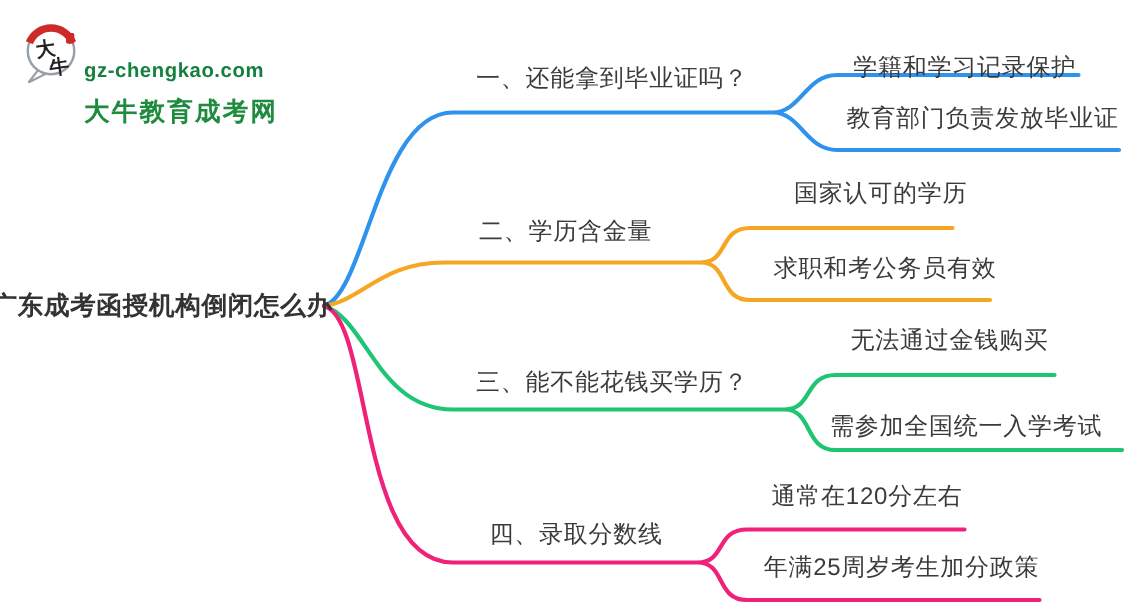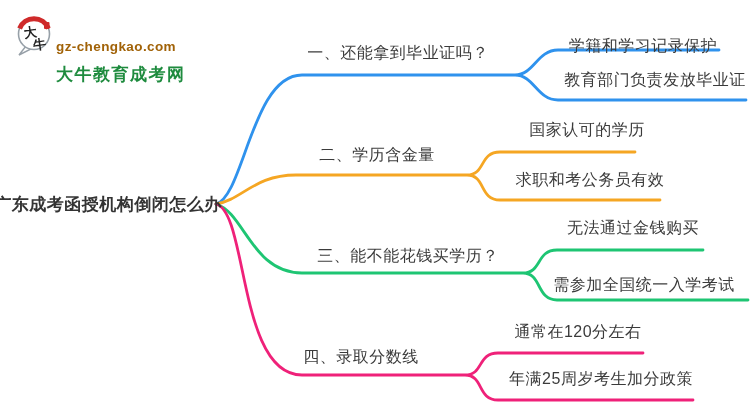--- a/index.html
+++ b/index.html
@@ -8,21 +8,21 @@
   .stage{position:absolute;left:0;top:0;width:750px;height:410px;}
   svg.lines{position:absolute;left:0;top:0;}
   .node{position:absolute;transform:translate(-50%,-50%);white-space:nowrap;
         color:#3b3b3b;font-size:16px;line-height:1;letter-spacing:0.5px;}
   .node.root{font-size:17px;font-weight:600;color:#333333;}
   .logo{position:absolute;left:14px;top:10px;width:320px;height:52px;}
   .logo .bubble{position:absolute;left:0;top:0;}
   .logo .title{position:absolute;left:42px;top:9px;font-size:17px;font-weight:bold;
                letter-spacing:1.5px;color:#1e8b3e;white-space:nowrap;margin-top:44px;}
   .logo .subtitle{position:absolute;left:42px;top:29px;font-size:13.5px;font-weight:bold;
-                  letter-spacing:0.4px;color:#a16207;white-space:nowrap;}
+                  letter-spacing:0.4px;color:#15803d;white-space:nowrap;}
 </style>
 </head>
 <body>
 
 <div class="stage">
 
   <svg class="lines" width="750" height="410" viewBox="0 0 750 410">
     <g fill="none" stroke-width="2.8" stroke-linecap="round" stroke-linejoin="round">
       <path d="M216,204 C244,196 252,75 302,75 L515,75
                M515,75 C534,75 537,50 558,50 L719,50
@@ -47,29 +47,29 @@
       <rect x="30" y="12" width="5.5" height="7" rx="1" fill="#cf2a2a"></rect>
       <text x="10" y="27" font-size="13" font-weight="bold" fill="#222222" transform="rotate(-8 16 24)">大</text>
       <text x="19" y="39" font-size="13" font-weight="bold" fill="#222222" transform="rotate(-8 24 34)">牛</text>
     </svg>
     <div class="title">大牛教育成考网</div>
     <div class="subtitle">gz-chengkao.com</div>
   </div>
 
   <div class="node root" style="left:108px;top:204px;">广东成考函授机构倒闭怎么办</div>
 
-  <div class="node" style="left:398px;top:53px;">一、还能拿到毕业证吗？</div>
+  <div class="node" style="left:408px;top:53px;">一、还能拿到毕业证吗？</div>
   <div class="node" style="left:643px;top:46px;">学籍和学习记录保护</div>
   <div class="node" style="left:655px;top:80px;">教育部门负责发放毕业证</div>
 
   <div class="node" style="left:377px;top:155px;">二、学历含金量</div>
   <div class="node" style="left:587px;top:130px;">国家认可的学历</div>
   <div class="node" style="left:590px;top:180px;">求职和考公务员有效</div>
 
   <div class="node" style="left:408px;top:256px;">三、能不能花钱买学历？</div>
   <div class="node" style="left:633px;top:228px;">无法通过金钱购买</div>
   <div class="node" style="left:644px;top:285px;">需参加全国统一入学考试</div>
 
-  <div class="node" style="left:361px;top:357px;text-align:center;">四、录取分数线</div>
+  <div class="node" style="left:384px;top:357px;text-align:center;">四、录取分数线</div>
   <div class="node" style="left:578px;top:332px;">通常在120分左右</div>
   <div class="node" style="left:601px;top:379px;">年满25周岁考生加分政策</div>
 
 </div>
 
 </body></html>

